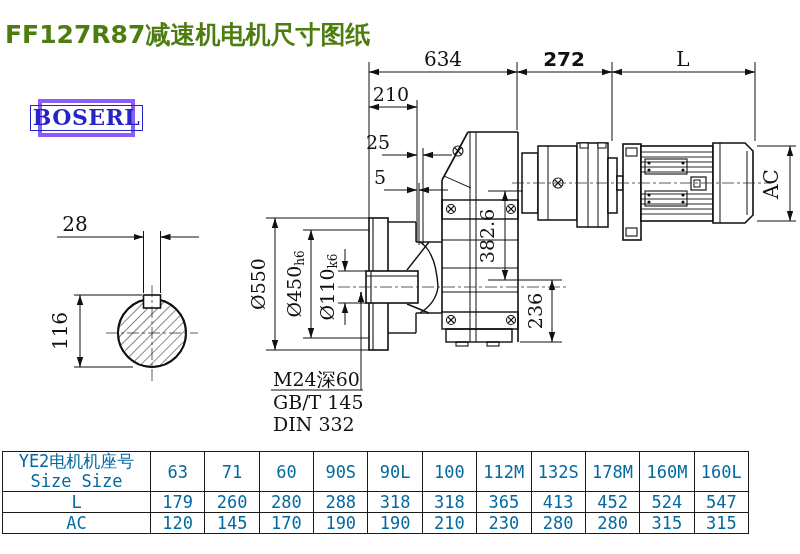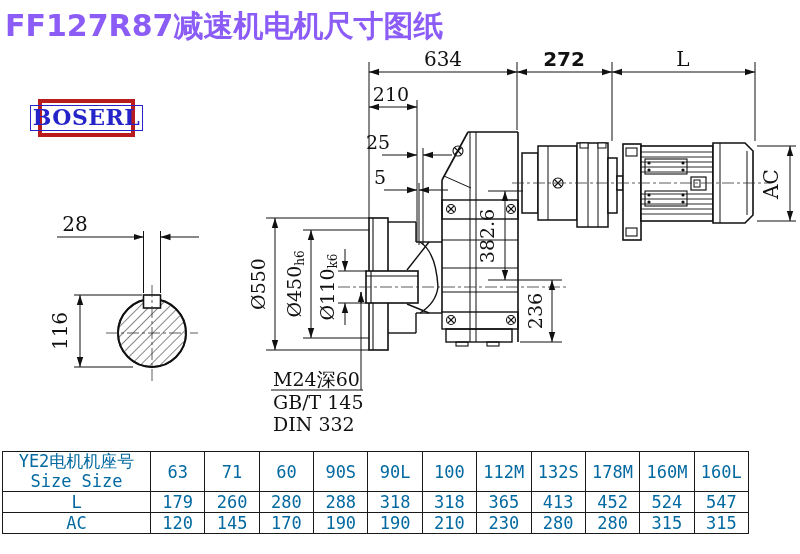--- a/index.html
+++ b/index.html
@@ -1,21 +1,21 @@
 <!DOCTYPE html>
 <html><head>
 <meta charset="utf-8">
 <style>
   html,body{margin:0;padding:0;background:#fff;}
   #stage{position:relative;width:800px;height:554px;background:#fff;overflow:hidden;
          font-family:"DejaVu Sans","Liberation Sans",sans-serif;}
   #drawing{position:absolute;left:0;top:0;}
-  .title{position:absolute;left:5px;top:6px;font-size:30px;font-weight:bold;color:#8b5cf6;
+  .title{position:absolute;left:5px;top:18px;font-size:25px;font-weight:bold;color:#4d7c0f;
          letter-spacing:0px;white-space:nowrap;}
-  .logo{position:absolute;left:38px;top:99px;width:97px;height:38px;border:4px solid #b91c1c;
+  .logo{position:absolute;left:38px;top:99px;width:97px;height:38px;border:4px solid #8b5cf6;
         background:#fff;box-sizing:border-box;display:flex;align-items:center;justify-content:center;}
   .logo-inner{border:1.5px solid #2424c8;padding:0 2px;line-height:1.05;
         font-family:"DejaVu Serif","Liberation Serif",serif;font-weight:bold;
         font-size:22px;color:#2424c8;letter-spacing:0.5px;}
   table.motor{position:absolute;left:2px;top:451px;width:747px;border-collapse:collapse;
         table-layout:fixed;font-family:"DejaVu Sans Mono","DejaVu Sans",monospace;color:#0369a1;}
   table.motor td,table.motor th{border:1.6px solid #1a1a1a;text-align:center;vertical-align:middle;
         padding:0;font-weight:normal;background:#fff;}
   tr.hdr th{height:36px;font-size:17px;}
   th.hdrfirst{font-size:15.5px;line-height:1.15;}

